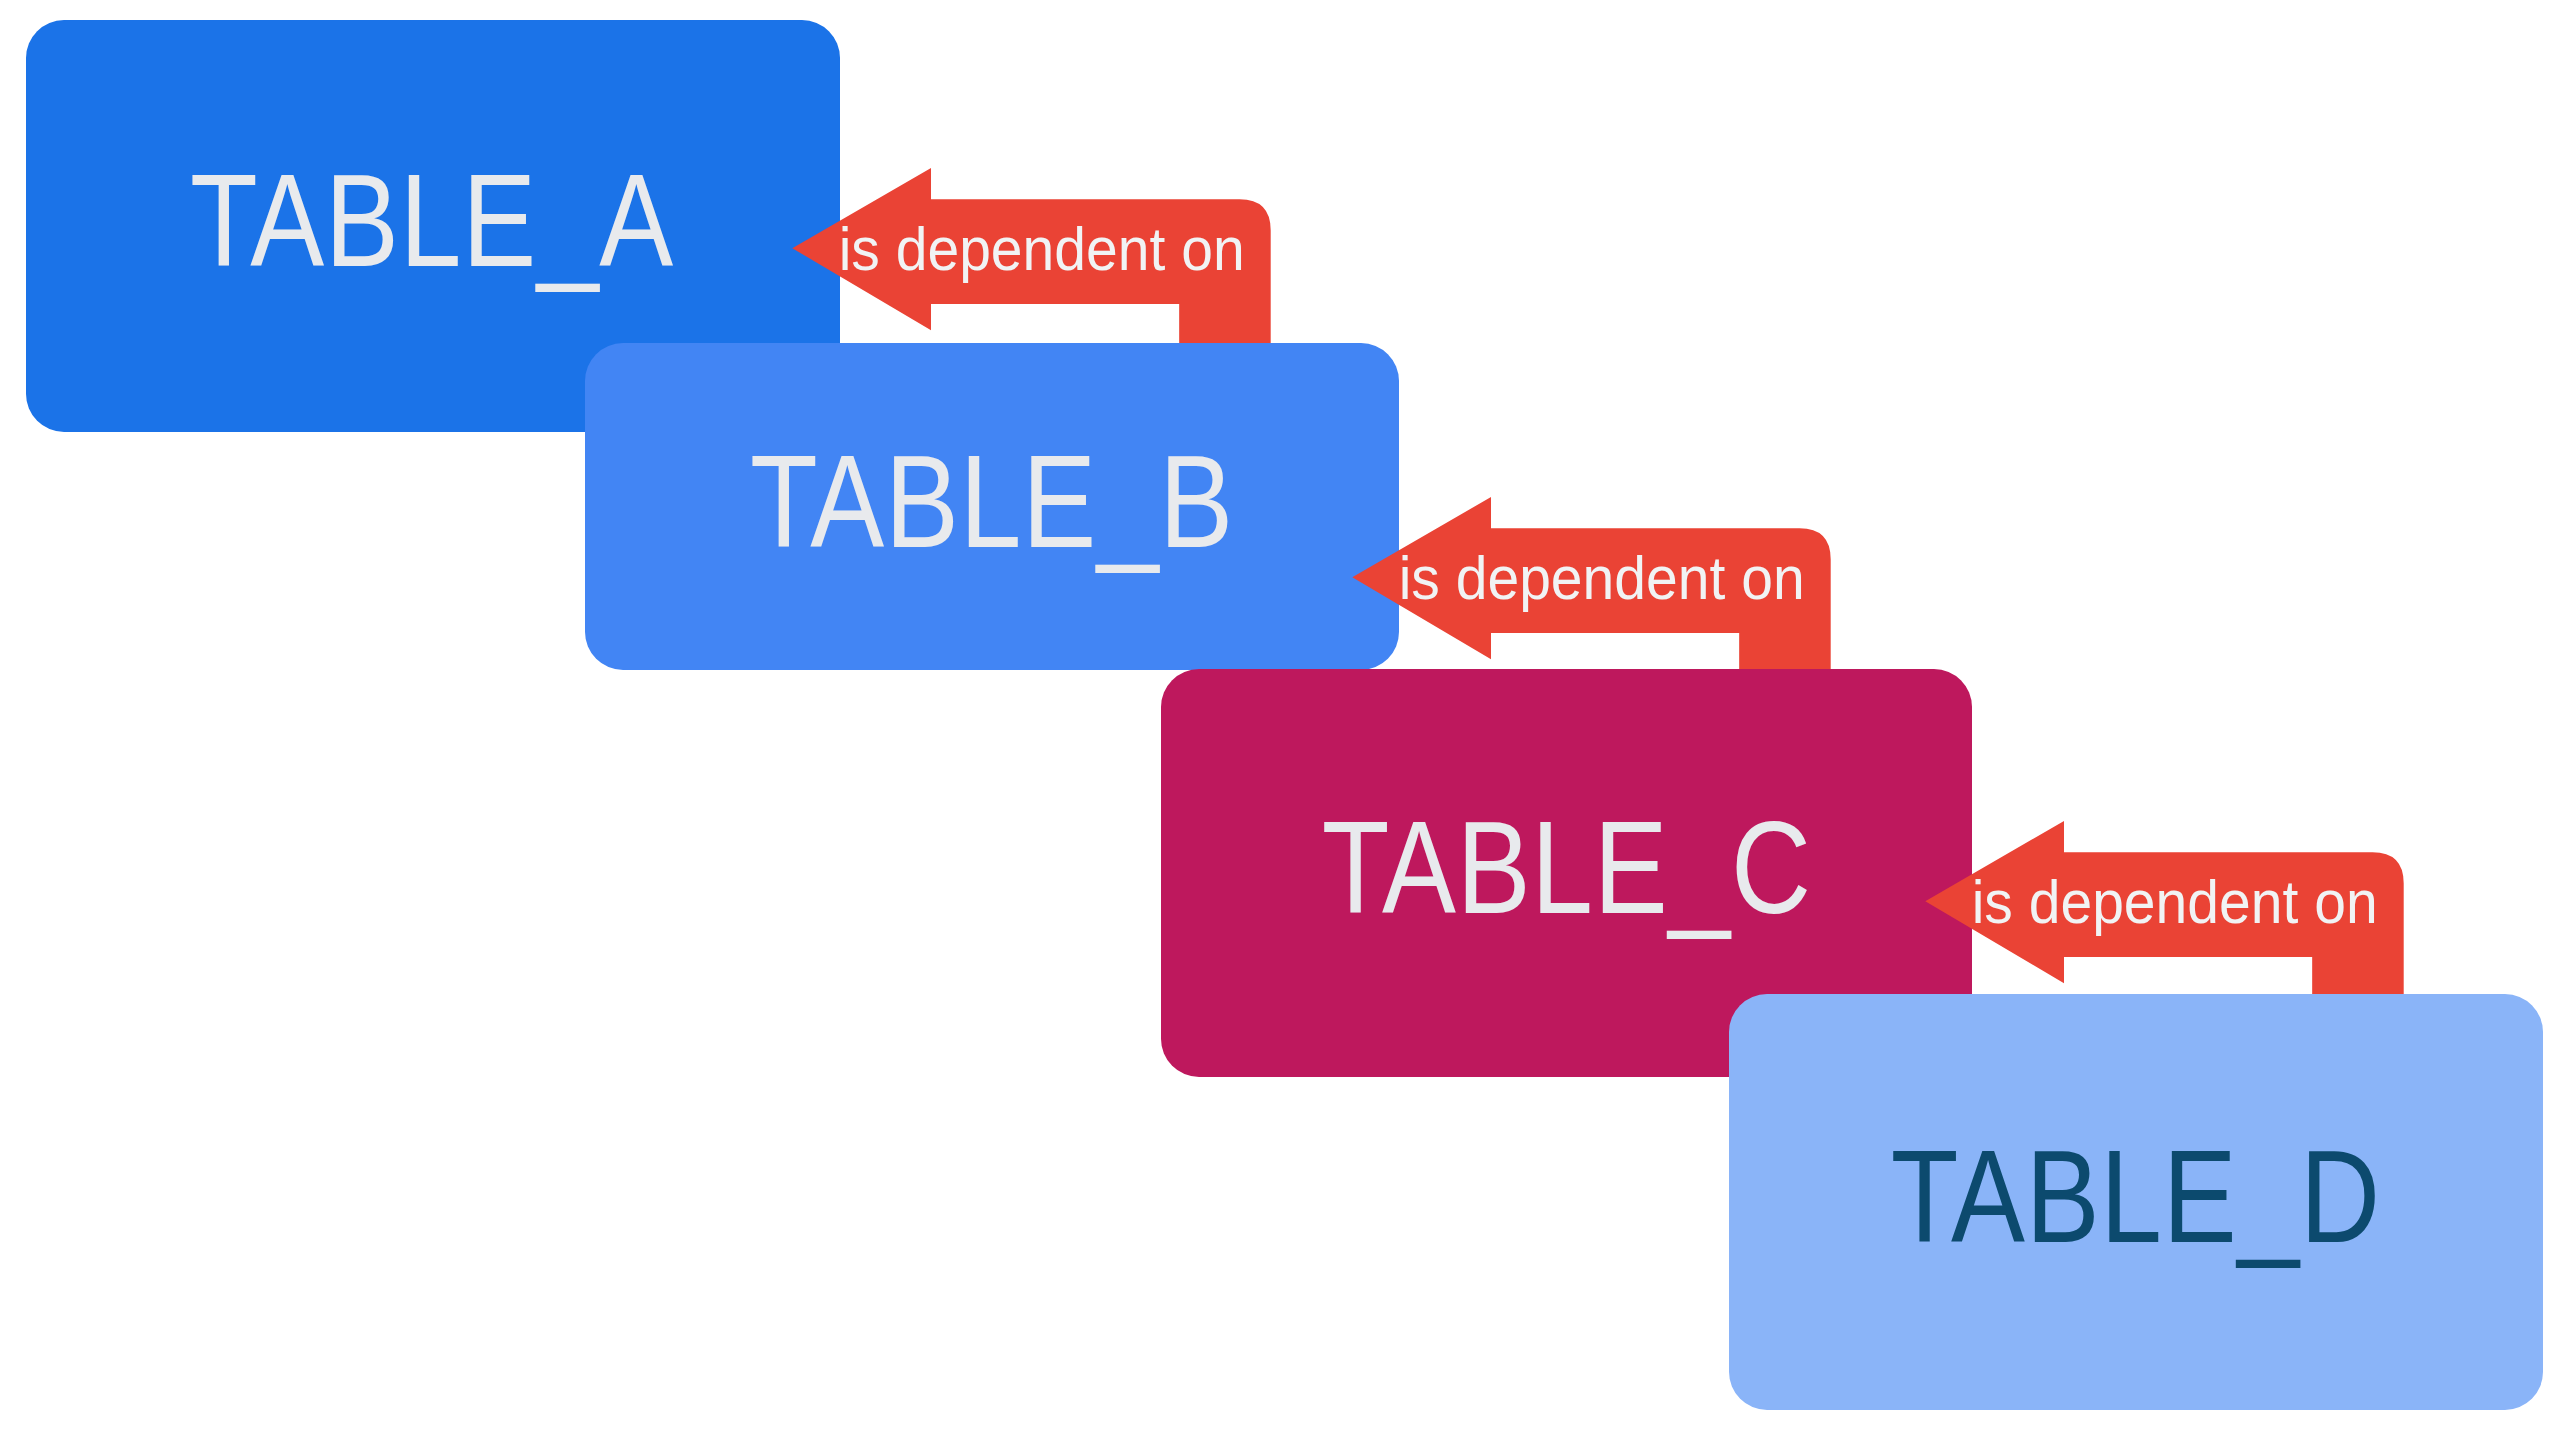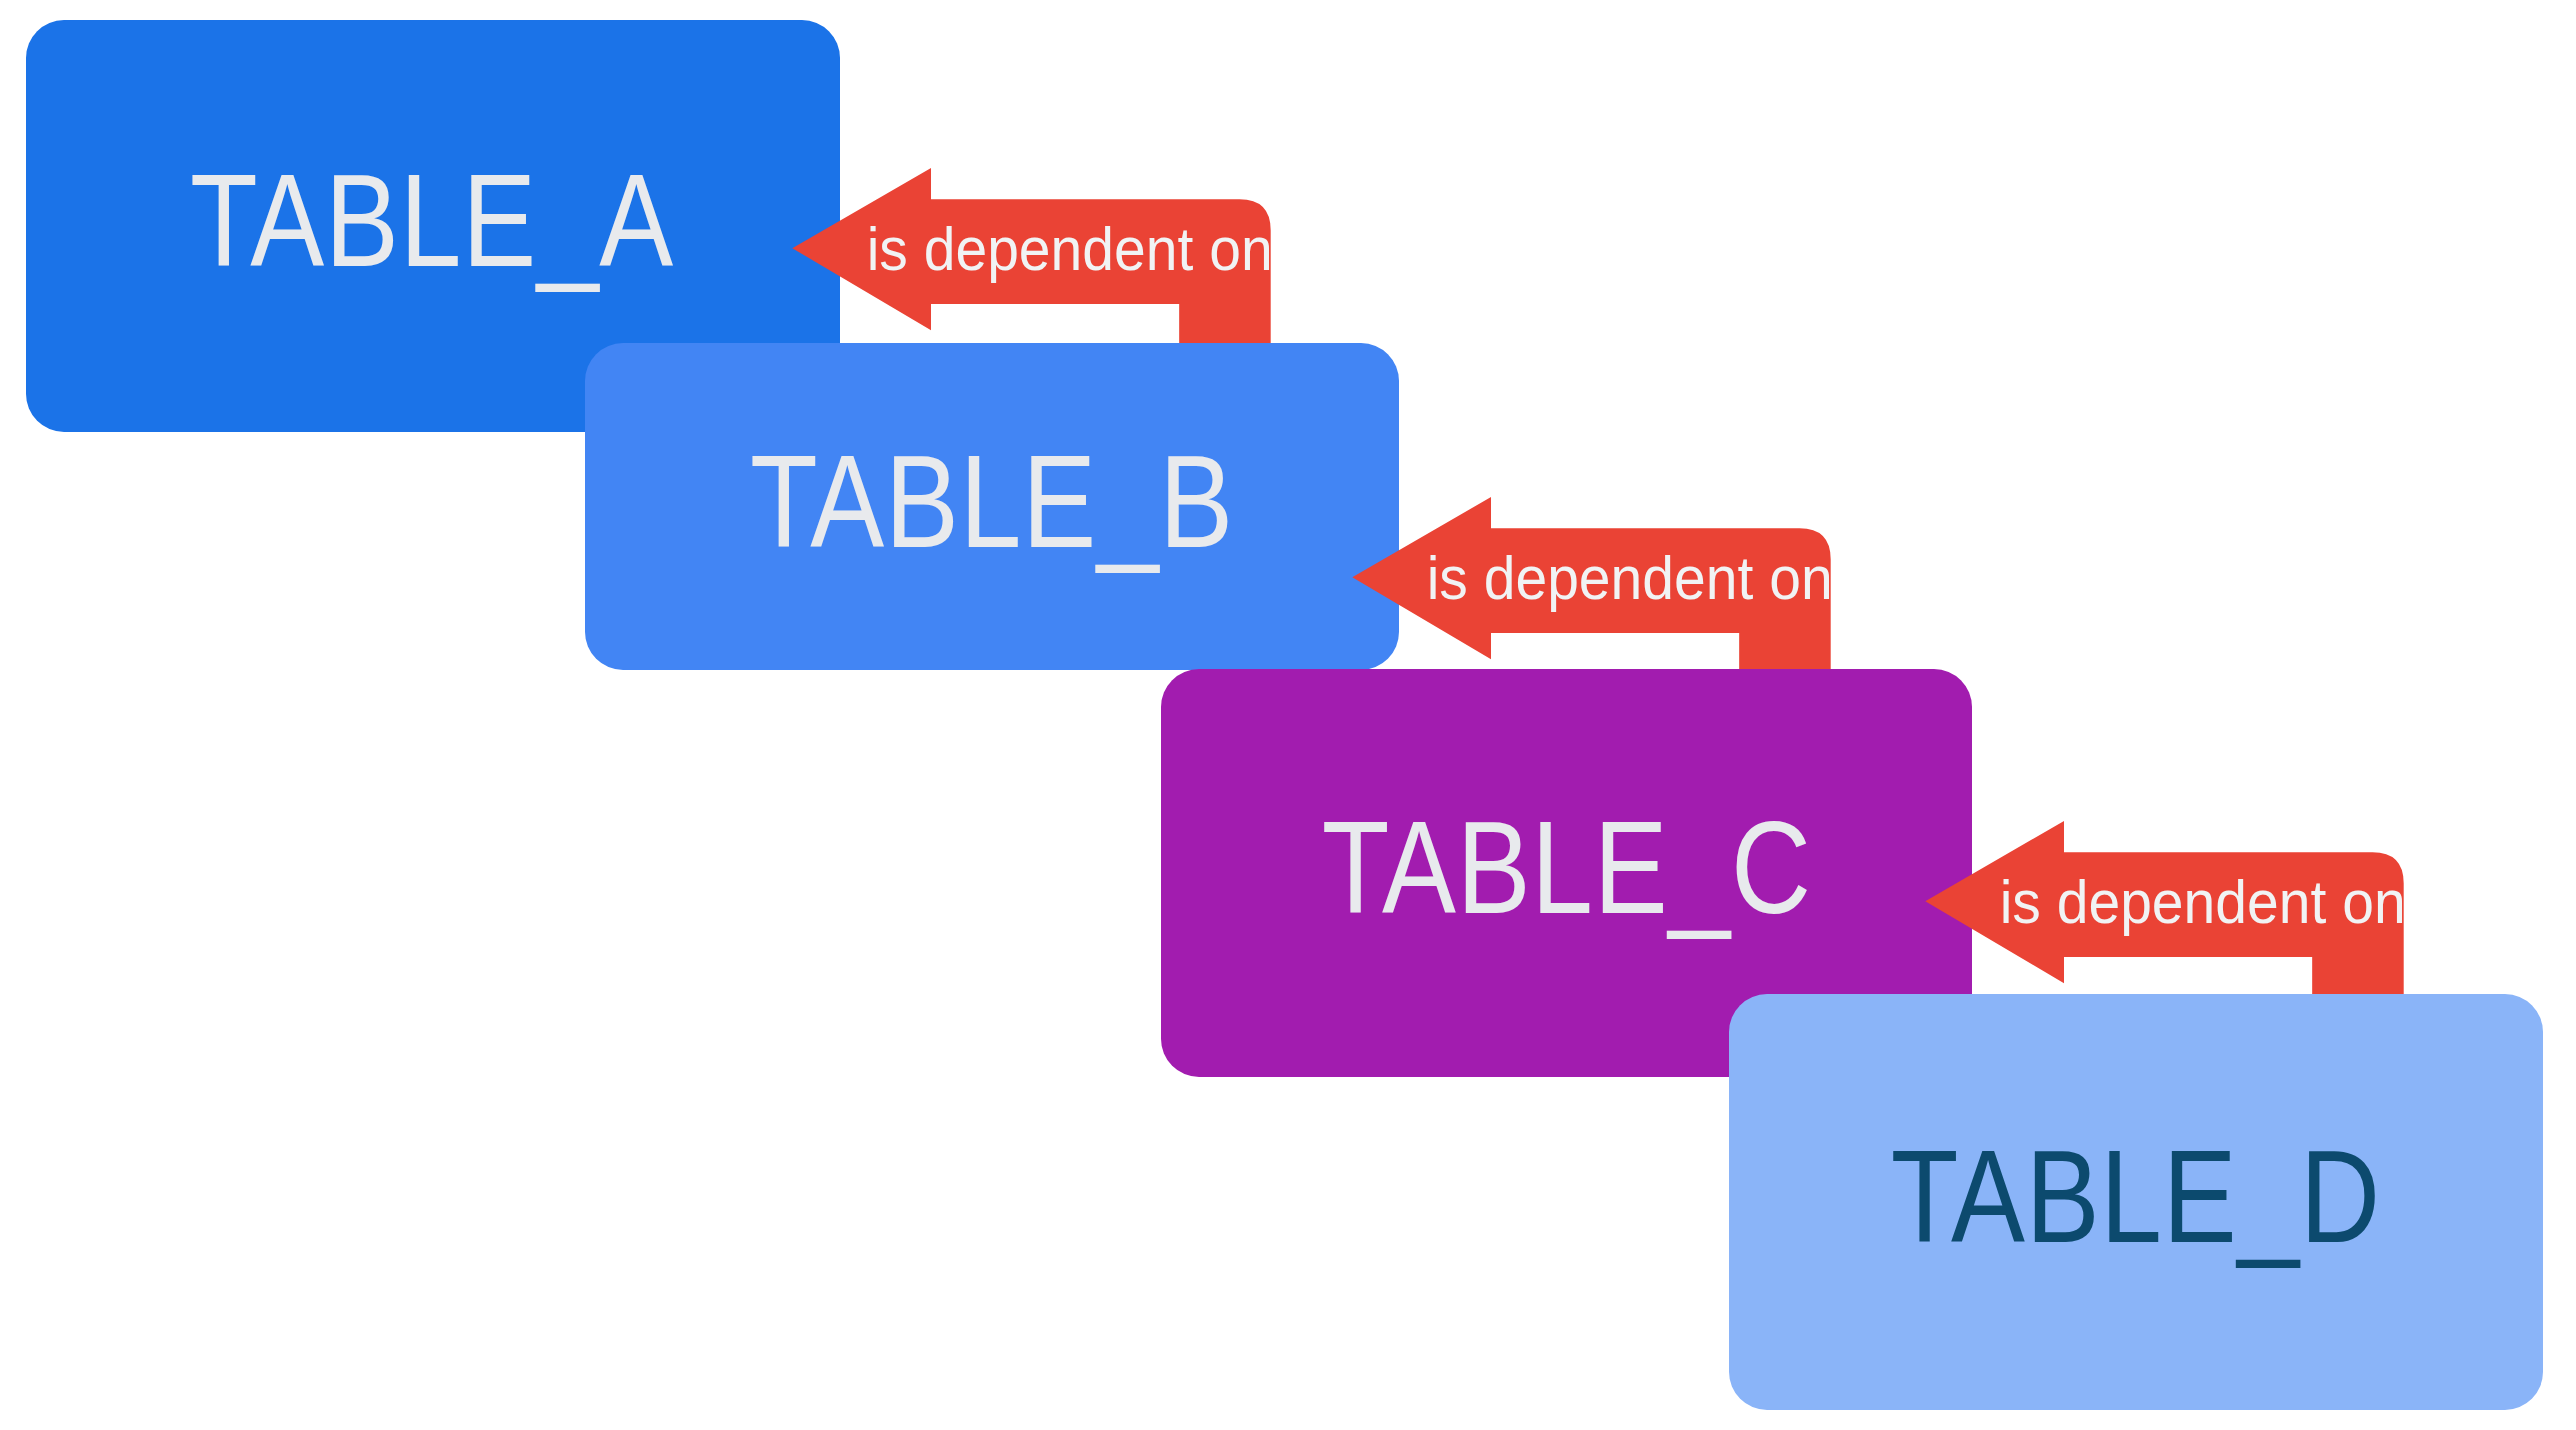--- a/index.html
+++ b/index.html
@@ -49,21 +49,21 @@
   .arrow-3 { left: 1925px; top: 821px; }
 
   .arrow-label-wrap {
     position: absolute;
     left: 57px;
     top: 31px;
     width: 413px;
     height: 105px;
     display: flex;
     align-items: center;
-    justify-content: flex-start;
+    justify-content: flex-end;
     pointer-events: none;
   }
   .arrow-label {
     font-size: 62px;
     font-weight: 400;
     transform: scaleX(0.92);
     transform-origin: center center;
     white-space: nowrap;
     line-height: 1;
     padding-bottom: 5.7px;
@@ -93,21 +93,21 @@
 
   <div class="arrow arrow-2" style="color: rgb(241, 243, 244);">
     <svg width="479" height="184" viewBox="0 0 507 195" aria-hidden="true">
       <path class="arrow-shape" d="M 0 85 L 147 0 L 147 33 L 474 33 Q 507 33 507 66 L 507 195 L 410 195 L 410 144 L 147 144 L 147 172 Z" fill="#EA4335"></path>
     </svg>
     <span class="arrow-label-wrap">
       <span class="arrow-label">is dependent on</span>
     </span>
   </div>
 
-  <div class="table-box box-c" style="background: #a21caf; color: rgb(232, 234, 237); text-align: center;">
+  <div class="table-box box-c" style="background: #be185d; color: rgb(232, 234, 237); text-align: center;">
     <span class="table-label">TABLE_C</span>
   </div>
 
   <div class="arrow arrow-3" style="color: rgb(241, 243, 244);">
     <svg width="479" height="184" viewBox="0 0 507 195" aria-hidden="true">
       <path class="arrow-shape" d="M 0 85 L 147 0 L 147 33 L 474 33 Q 507 33 507 66 L 507 195 L 410 195 L 410 144 L 147 144 L 147 172 Z" fill="#EA4335"></path>
     </svg>
     <span class="arrow-label-wrap">
       <span class="arrow-label">is dependent on</span>
     </span>

